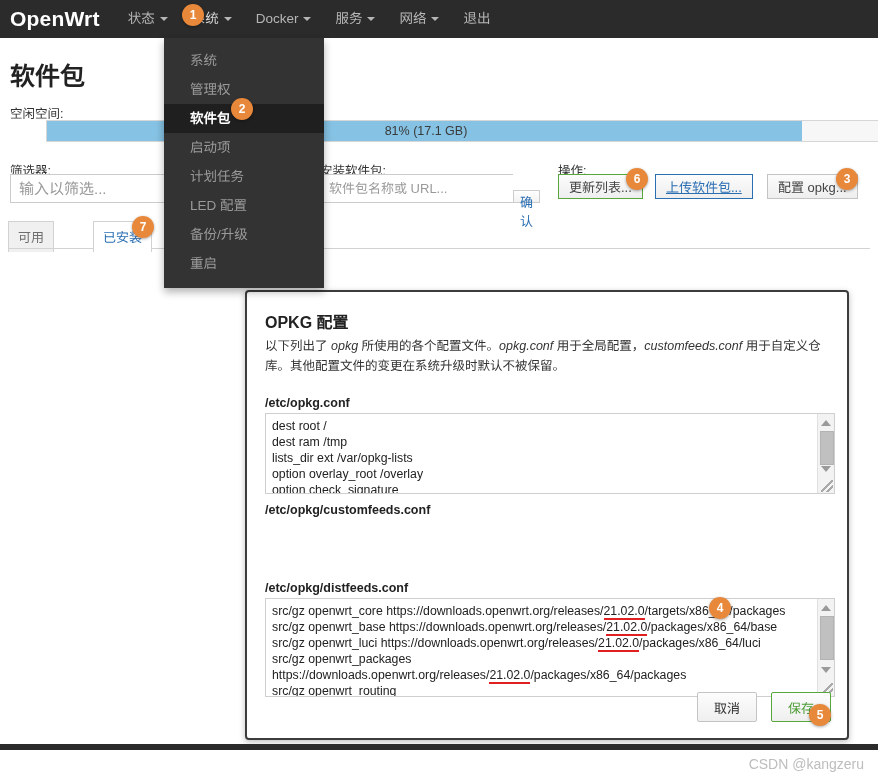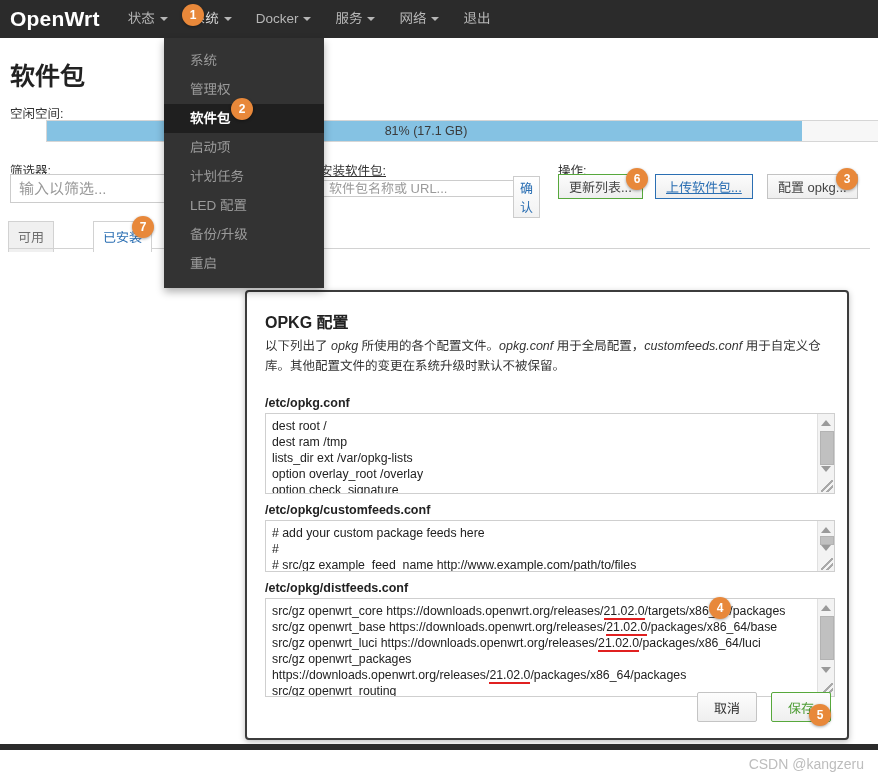--- a/index.html
+++ b/index.html
@@ -143,21 +143,20 @@
     padding: 0 8px;
     font-family: "Liberation Sans", sans-serif;
   }
   .filter-input::placeholder { color: #9a9a9a; }
 
   .install-group {
     position: absolute;
     left: 320px; top: 174px;
     width: 215px; height: 29px;
     display: flex;
-    align-items: center;
   }
   .install-input {
     flex: 1;
     box-sizing: border-box;
     border: 1px solid #cccccc;
     border-right: none;
     background: #ffffff;
     font-size: 13px;
     color: #333;
     padding: 0 8px;
@@ -440,31 +439,20 @@
 option check_signature</div>
       <div class="sbar">
         <div class="sb-arrow sb-up"></div>
         <div class="sb-thumb" style="top:17px; height:32px;"></div>
         <div class="sb-arrow sb-dn" style="top:52px"></div>
       </div>
       <div class="sb-grip"></div>
     </div>
 
     <div class="file-label" style="top:211px">/etc/opkg/customfeeds.conf</div>
-    <div class="ta-box" style="top:228px; width:570px; height:52px;">
-      <div class="ta-text"># add your custom package feeds here
-#
-# src/gz example_feed_name http://www.example.com/path/to/files</div>
-      <div class="sbar">
-        <div class="sb-arrow sb-up"></div>
-        <div class="sb-thumb" style="top:15px; height:7px;"></div>
-        <div class="sb-arrow sb-dn" style="top:24px"></div>
-      </div>
-      <div class="sb-grip"></div>
-    </div>
 
     <div class="file-label" style="top:289px">/etc/opkg/distfeeds.conf</div>
     <div class="ta-box" style="top:306px; width:570px; height:99px;">
       <div class="ta-text" id="distfeeds-text">src/gz openwrt_core https://downloads.openwrt.org/releases/<span class="u">21.02.0</span>/targets/x86_64/packages
 src/gz openwrt_base https://downloads.openwrt.org/releases/<span class="u">21.02.0</span>/packages/x86_64/base
 src/gz openwrt_luci https://downloads.openwrt.org/releases/<span class="u">21.02.0</span>/packages/x86_64/luci
 src/gz openwrt_packages
 https://downloads.openwrt.org/releases/<span class="u">21.02.0</span>/packages/x86_64/packages
 src/gz openwrt_routing
 https://downloads.openwrt.org/releases/<span class="u">21.02.0</span>/packages/x86_64/routing</div>

